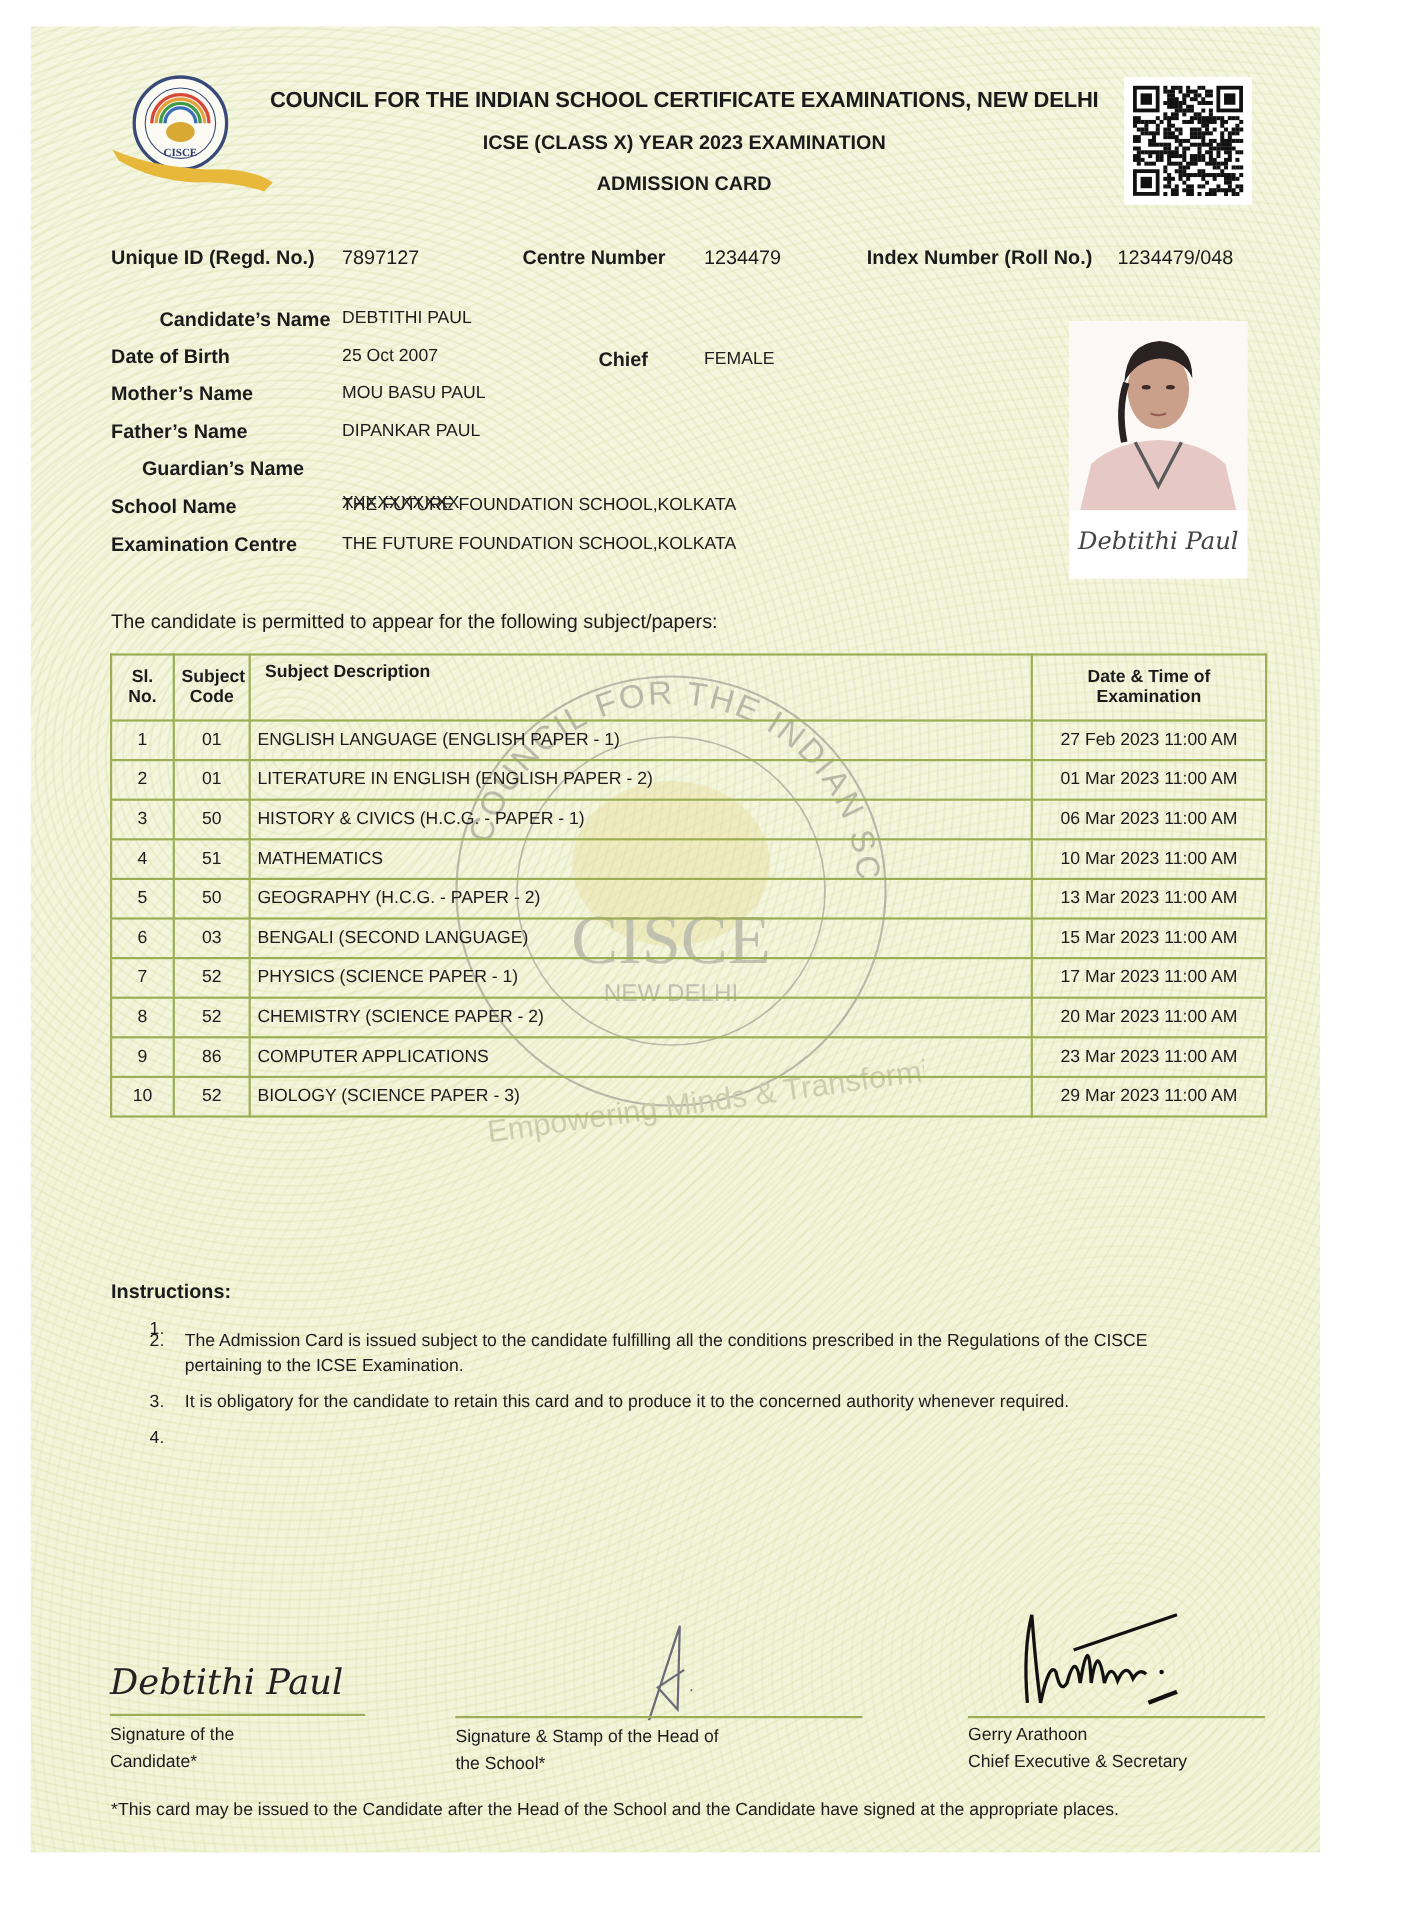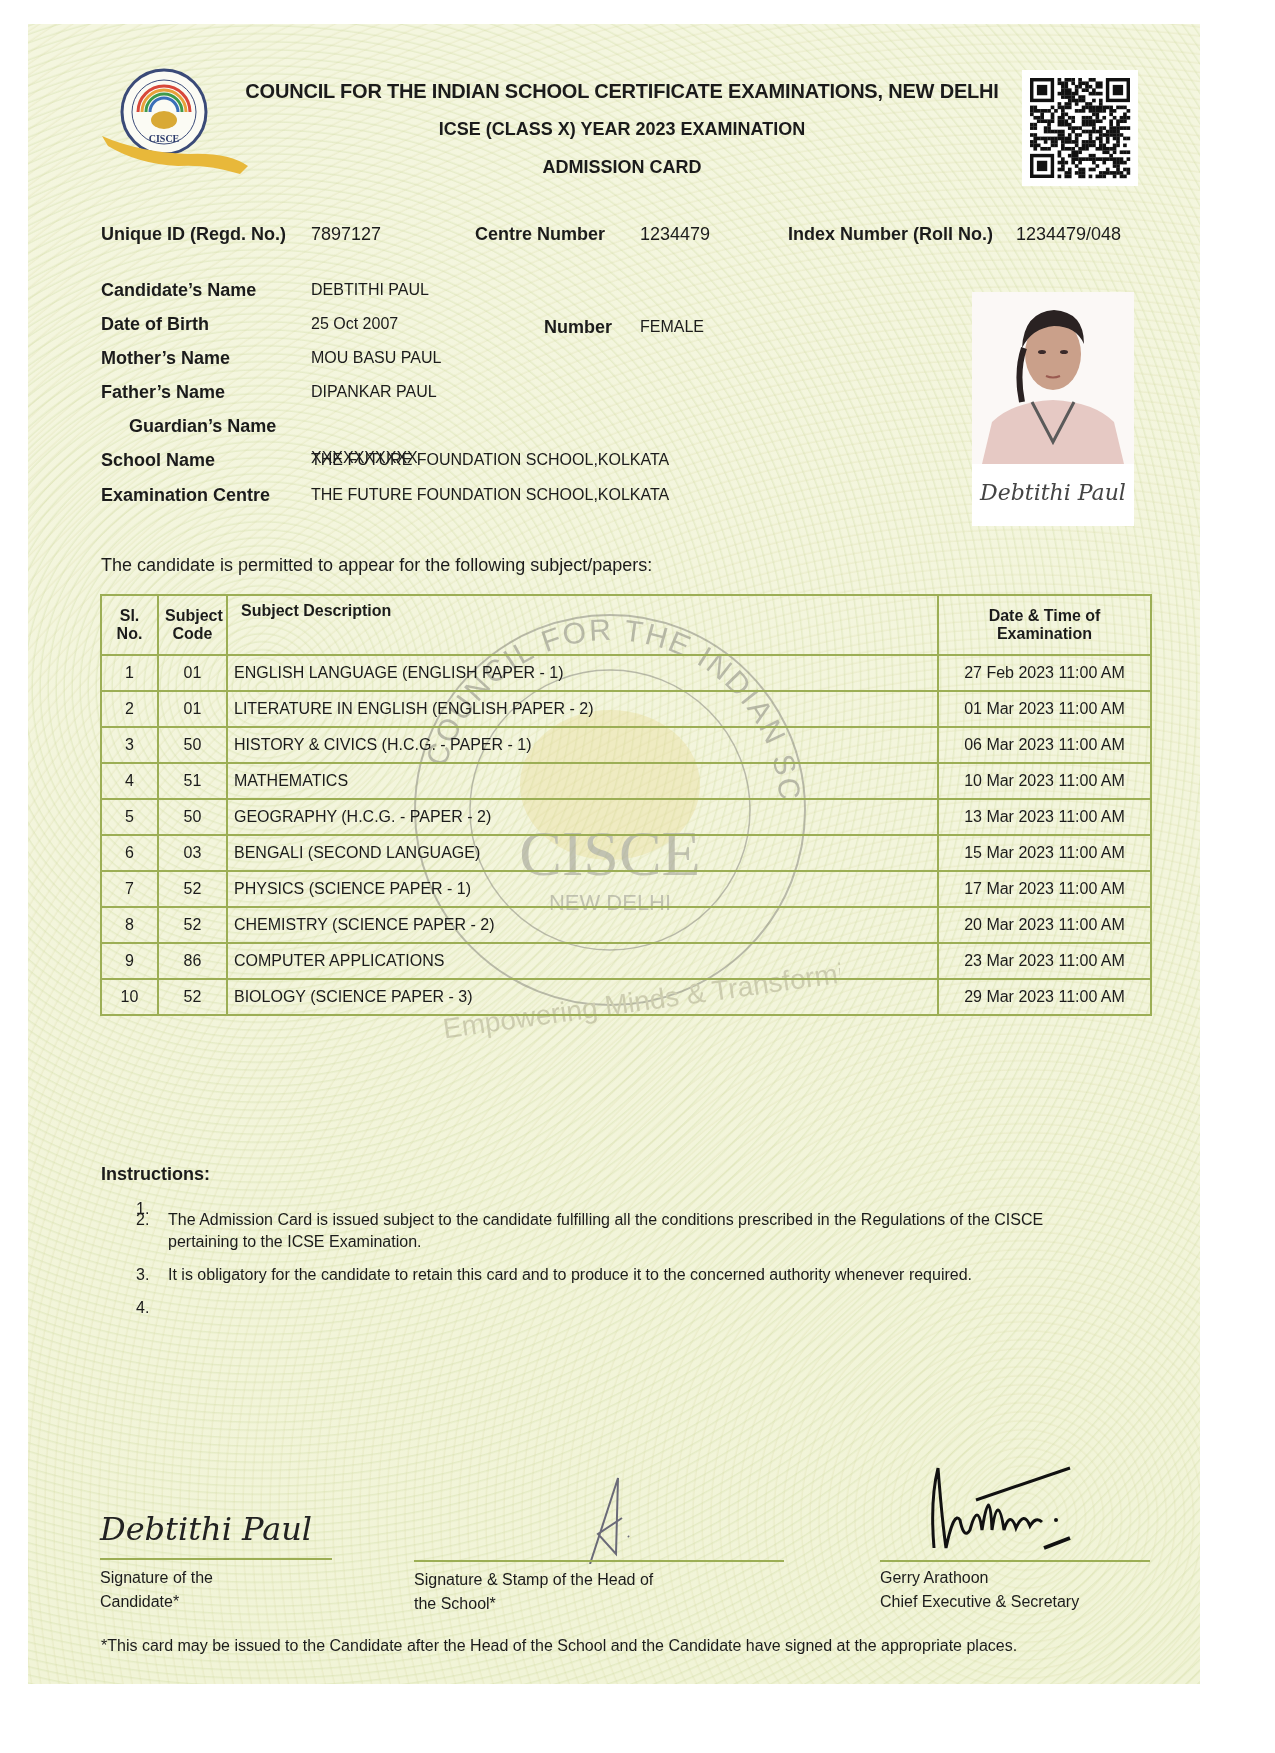--- a/index.html
+++ b/index.html
@@ -463,26 +463,26 @@
 
 <div class="abs idrow" style="left:101px;">
   <span class="lbl">Unique ID (Regd. No.)</span>
 </div>
 <div class="abs idrow val" style="left:311px;">7897127</div>
 <div class="abs idrow lbl" style="left:475px;">Centre Number</div>
 <div class="abs idrow val" style="left:640px;">1234479</div>
 <div class="abs idrow lbl" style="left:788px;">Index Number (Roll No.)</div>
 <div class="abs idrow val" style="left:1016px;">1234479/048</div>
 
-<div class="abs det-lbl" style="top:280px;">Candidate’s Name</div>
+<div class="abs det-lbl" style="top:280px;margin-left:44px;">Candidate’s Name</div>
 <div class="abs det-val" style="top:281px;">DEBTITHI PAUL</div>
 
 <div class="abs det-lbl" style="top:314px;">Date of Birth</div>
 <div class="abs det-val" style="top:315px;">25 Oct 2007</div>
-<div class="abs lbl" style="left:544px; top:317px;">Number</div>
+<div class="abs lbl" style="left:544px; top:317px;">Chief</div>
 <div class="abs val-sm" style="left:640px; top:318px;">FEMALE</div>
 
 <div class="abs det-lbl" style="top:348px;">Mother’s Name</div>
 <div class="abs det-val" style="top:349px;">MOU BASU PAUL</div>
 
 <div class="abs det-lbl" style="top:382px;">Father’s Name</div>
 <div class="abs det-val" style="top:383px;">DIPANKAR PAUL</div>
 
 <div class="abs det-lbl" style="top:416px;margin-left:28px;">Guardian’s Name</div>
 <div class="abs det-val" style="top:417px;margin-top:32px;">XXXXXXXXXX</div>

